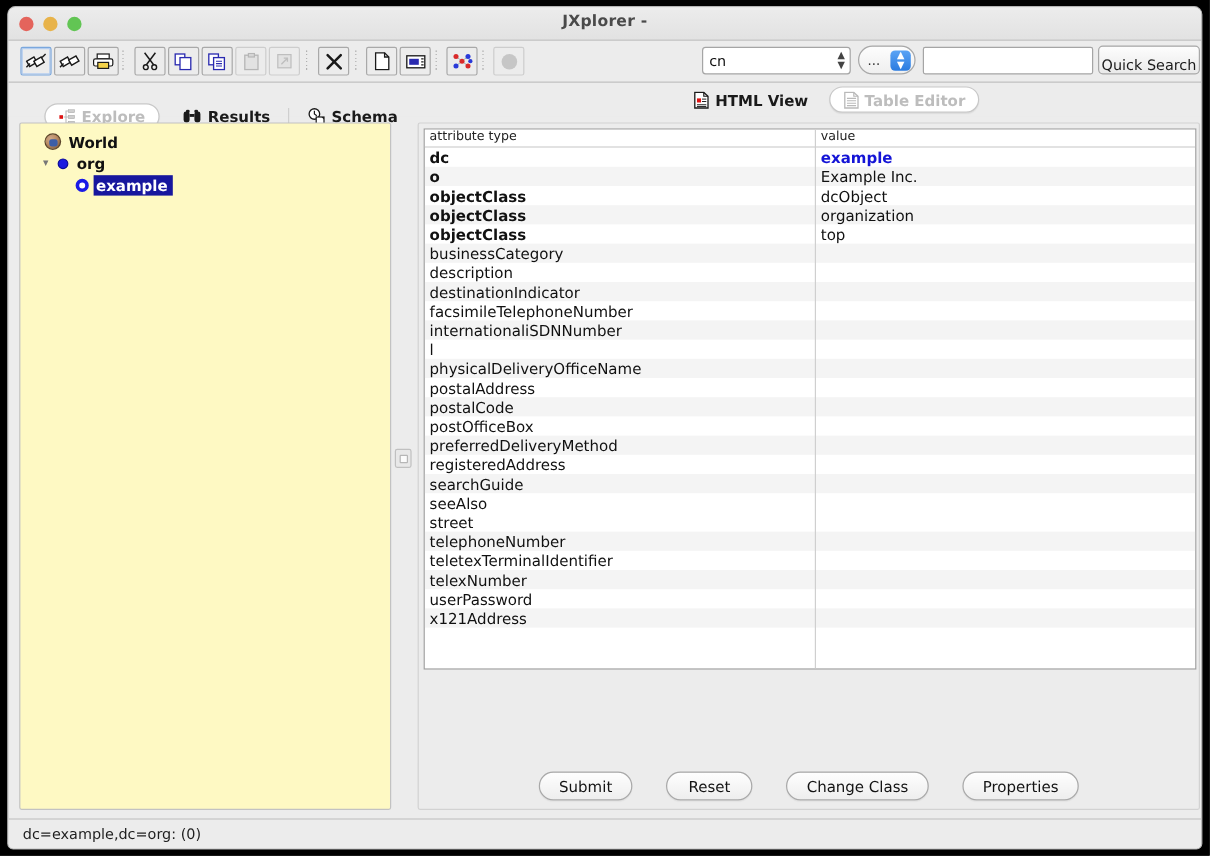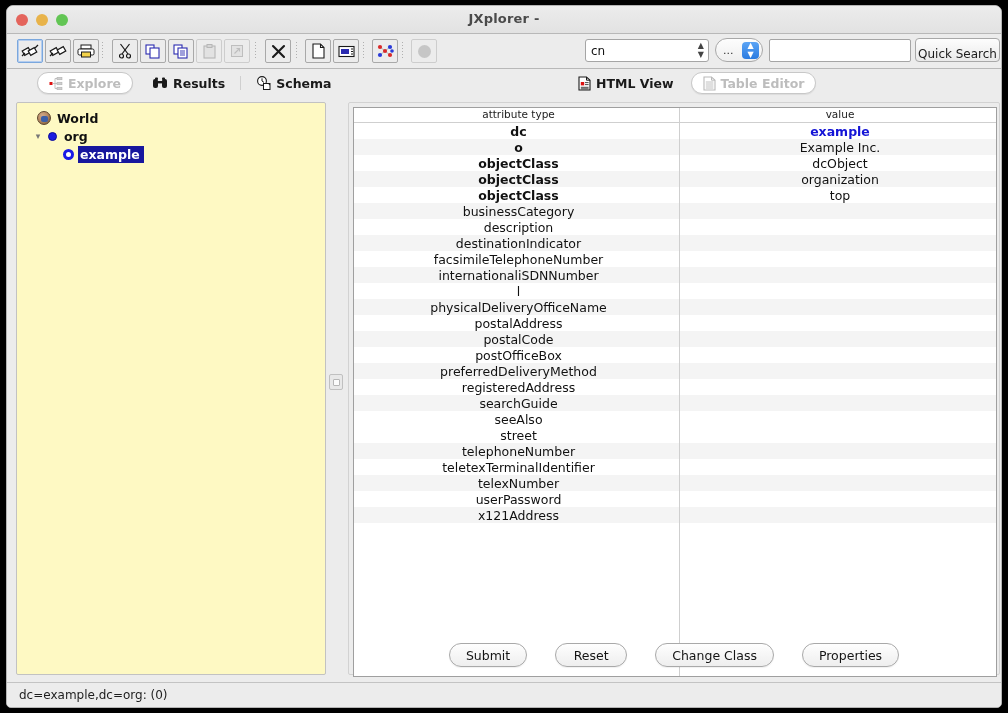--- a/index.html
+++ b/index.html
@@ -175,25 +175,24 @@
 
   #rightpanel {
     position: absolute; left: 341px; top: 96px;
     width: 652px; height: 573px;
     background: #ececec;
     border: 1px solid #d2d2d2;
     border-radius: 2px;
   }
   #table-wrap {
     position: absolute; left: 4px; top: 4px;
-    width: 644px; height: 570px;
+    width: 644px; height: 451px;
     background: #fff;
     border: 1px solid #9f9f9f;
     overflow: hidden;
-    text-align: center;
   }
   #col-divider {
     position: absolute; left: 325px; top: 0; bottom: 0;
     width: 1px; background: #cfcfcf;
   }
   .thead {
     display: flex; height: 15px;
     font-size: 10.5px; color: #222;
     background: #fff; border-bottom: 1px solid #cfcfcf;
   }
@@ -379,21 +378,21 @@
 
       <input id="search-input" type="text" value="" placeholder="" style="">
 
       <div id="quick-search">
         <span>Quick Search</span>
       </div>
     </div>
 
     <div id="tabstrip">
 
-      <div class="pillgroup" style="left:30px; top:2px;align-items:center;">
+      <div class="pillgroup" style="left:30px; top:16px;align-items:center;">
         <div class="pill active">
           <svg width="14" height="13" viewBox="0 0 14 13">
             <rect x="0.5" y="5" width="3" height="3" fill="#d11"></rect>
             <g stroke="#bbb" stroke-width=".9" fill="none">
                 <path d="M4 6.5 H6 V1.5 H8"></path>
                 <path d="M6 6.5 H8"></path>
                 <path d="M6 6.5 V11.5 H8"></path>
               </g>
             <rect x="8" y="0.2" width="5" height="2.6" fill="#cfcfcf" stroke="#aaa" stroke-width=".5"></rect>
             <rect x="8" y="5.2" width="5" height="2.6" fill="#cfcfcf" stroke="#aaa" stroke-width=".5"></rect>

